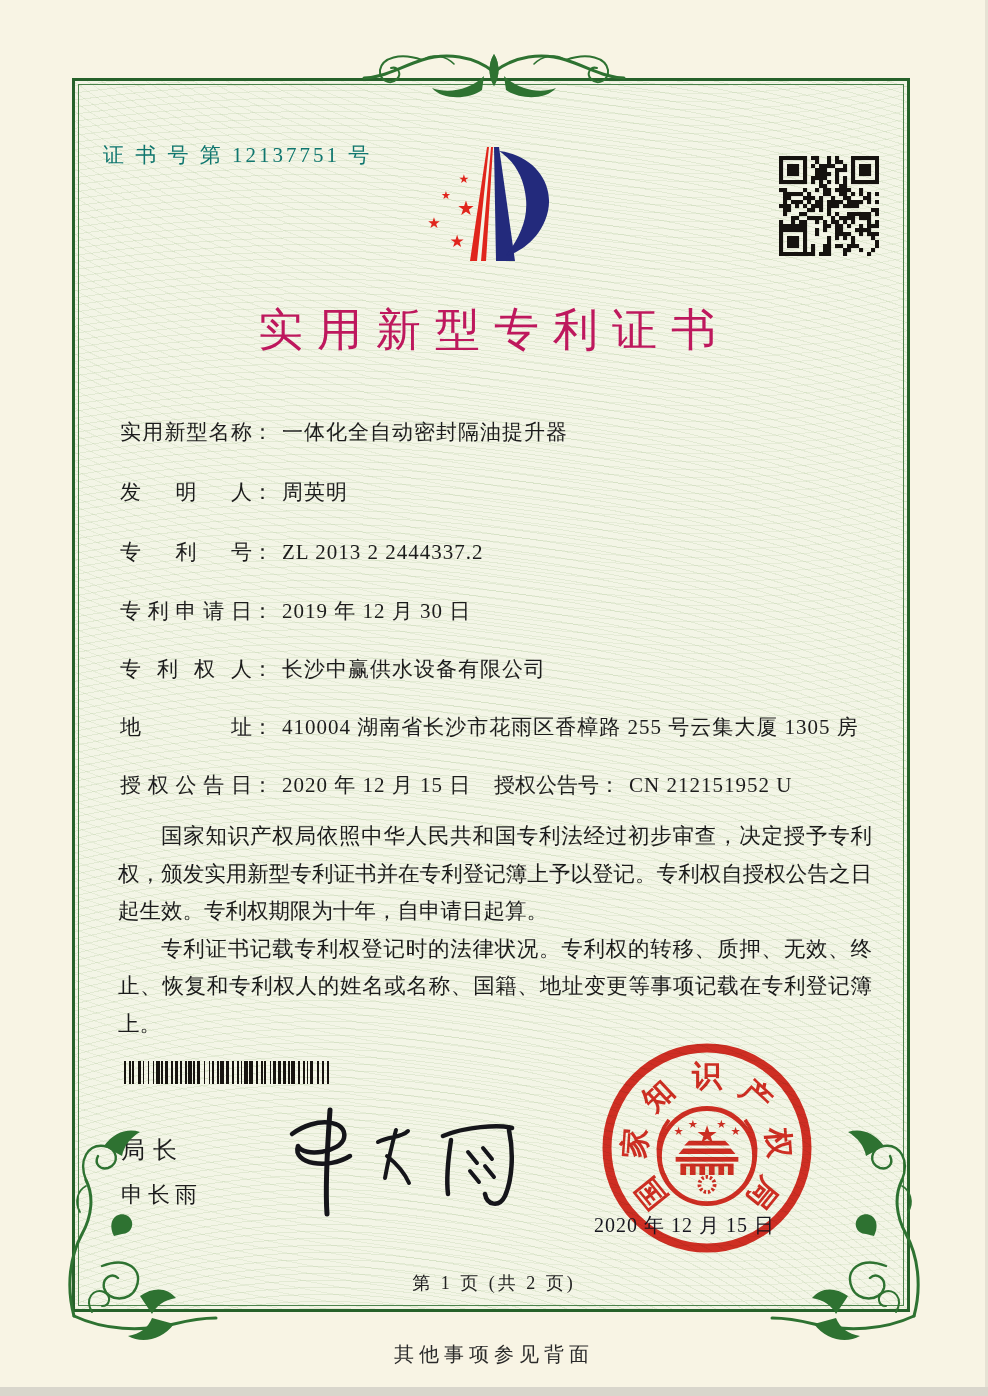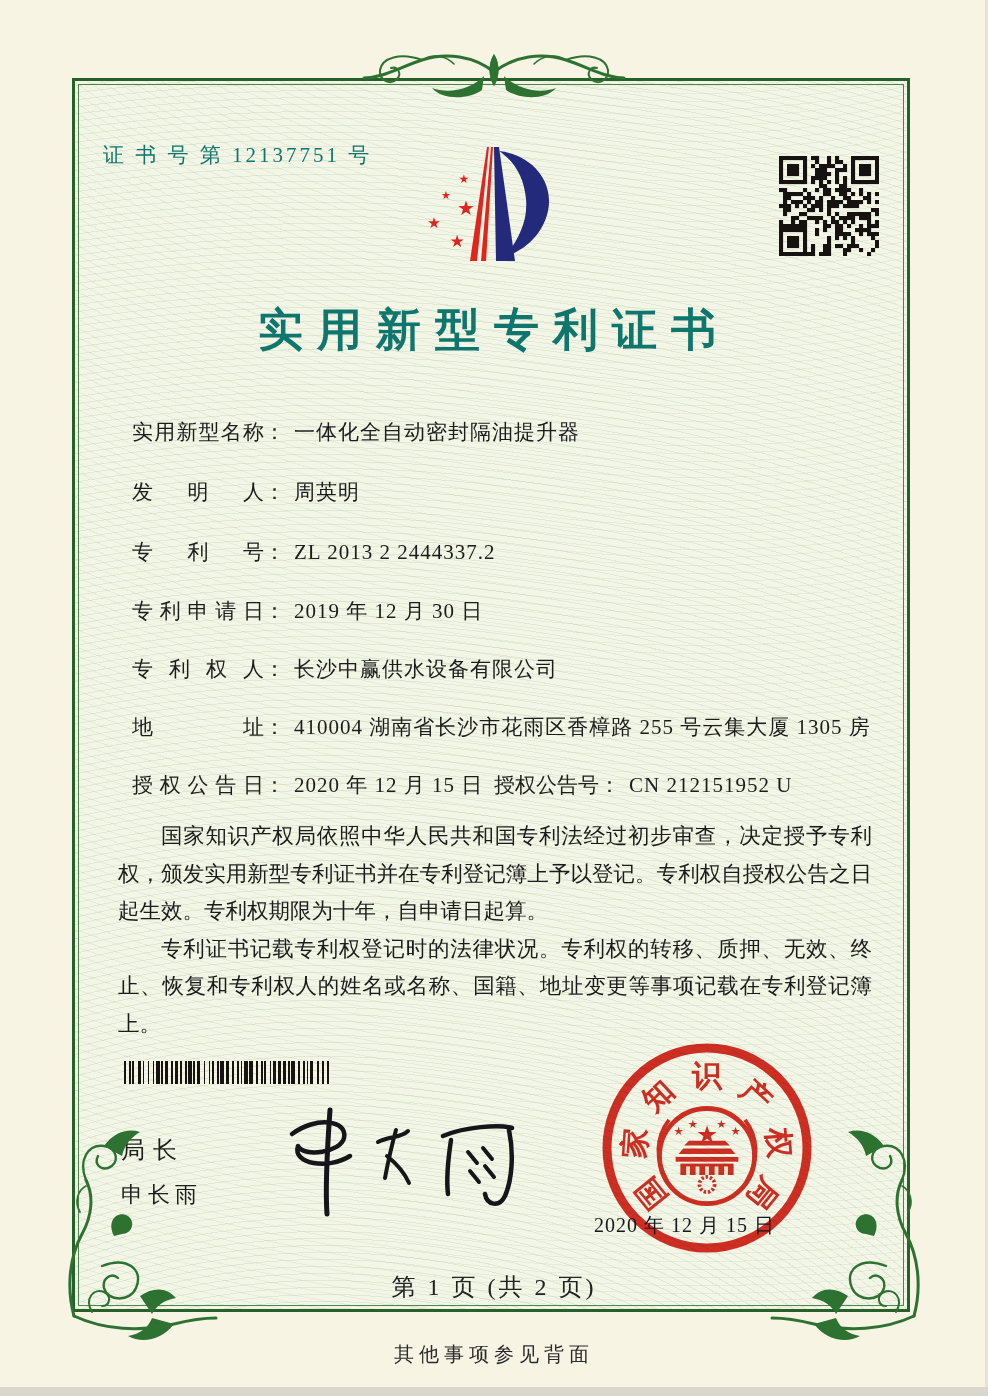--- a/index.html
+++ b/index.html
@@ -14,38 +14,38 @@
            repeating-radial-gradient(circle at 30% 1900px, rgba(140,176,114,.17) 0 1px, rgba(0,0,0,0) 1px 7px),
            repeating-radial-gradient(circle at 75% -900px, rgba(140,176,114,.13) 0 1px, rgba(0,0,0,0) 1px 8px),
            #f3f5e6;}
   .frame-inner{position:absolute;inset:3px;border:1px solid #4c844c;}
   .orn{position:absolute;z-index:3;}
   .orn path{stroke:#2e7231;fill:none;stroke-linecap:round;}
   .orn .lf{fill:#2e7231;stroke:none;}
   .flip{transform:scaleX(-1);}
   
   .certno{position:absolute;left:103px;top:141px;font-size:21px;letter-spacing:3px;color:#0f766e;z-index:2;}
-  .title{position:absolute;left:0;right:0;top:300px;text-align:center;font-size:45px;font-weight:bold;
-         letter-spacing:14px;color:#0f766e;z-index:2;}
+  .title{position:absolute;left:0;right:0;top:300px;text-align:center;font-size:45px;font-weight:normal;
+         letter-spacing:14px;color:#be185d;z-index:2;}
   .row{position:absolute;left:120px;font-size:21px;z-index:2;white-space:nowrap;color:#1c1c1c;}
-  .flabel{display:inline-block;width:132px;text-align:justify;text-align-last:justify;vertical-align:bottom;margin-left:12px;}
+  .flabel{display:inline-block;width:132px;text-align:justify;text-align-last:justify;vertical-align:bottom;}
   .colon{margin-right:9px;}
   .fval{letter-spacing:1px;}
   .pair2{position:absolute;left:374px;top:0;}
   .paras{position:absolute;left:118px;width:754px;top:818px;font-size:21.5px;line-height:37.5px;
          text-align:justify;color:#1b1b1b;z-index:2;}
   .paras p{margin:0;text-indent:2em;}
   .bossrole{position:absolute;left:121px;top:1134px;font-size:24px;letter-spacing:8px;z-index:2;}
   .bossname{position:absolute;left:121px;top:1180px;font-size:22px;letter-spacing:5px;z-index:2;}
   .sig{position:absolute;left:258px;top:1104px;z-index:5;}
   .sig path{stroke:#15151a;fill:none;stroke-linecap:round;stroke-linejoin:round;}
   .sealwrap{position:absolute;left:597px;top:1038px;z-index:4;mix-blend-mode:multiply;opacity:.95;}
   .sealdate{position:absolute;left:594px;top:1212px;width:200px;font-size:20px;letter-spacing:1px;
             color:#16161f;z-index:6;}
-  .pageno{position:absolute;left:0;right:0;top:1271px;text-align:center;font-size:24px;
+  .pageno{position:absolute;left:0;right:0;top:1271px;text-align:center;font-size:18px;
           letter-spacing:3px;color:#222;z-index:2;}
   .backnote{position:absolute;left:0;right:0;top:1341px;text-align:center;font-size:20px;
             letter-spacing:5px;color:#2a2a2a;}
   .logo{position:absolute;left:420px;top:139px;z-index:2;}
   .qr{position:absolute;left:779px;top:156px;z-index:2;}
   .barcode{position:absolute;left:124px;top:1061px;width:247px;height:23px;overflow:hidden;
            display:flex;align-items:stretch;z-index:2;}
   .barcode i{display:block;height:100%;}
 </style>
 </head>

